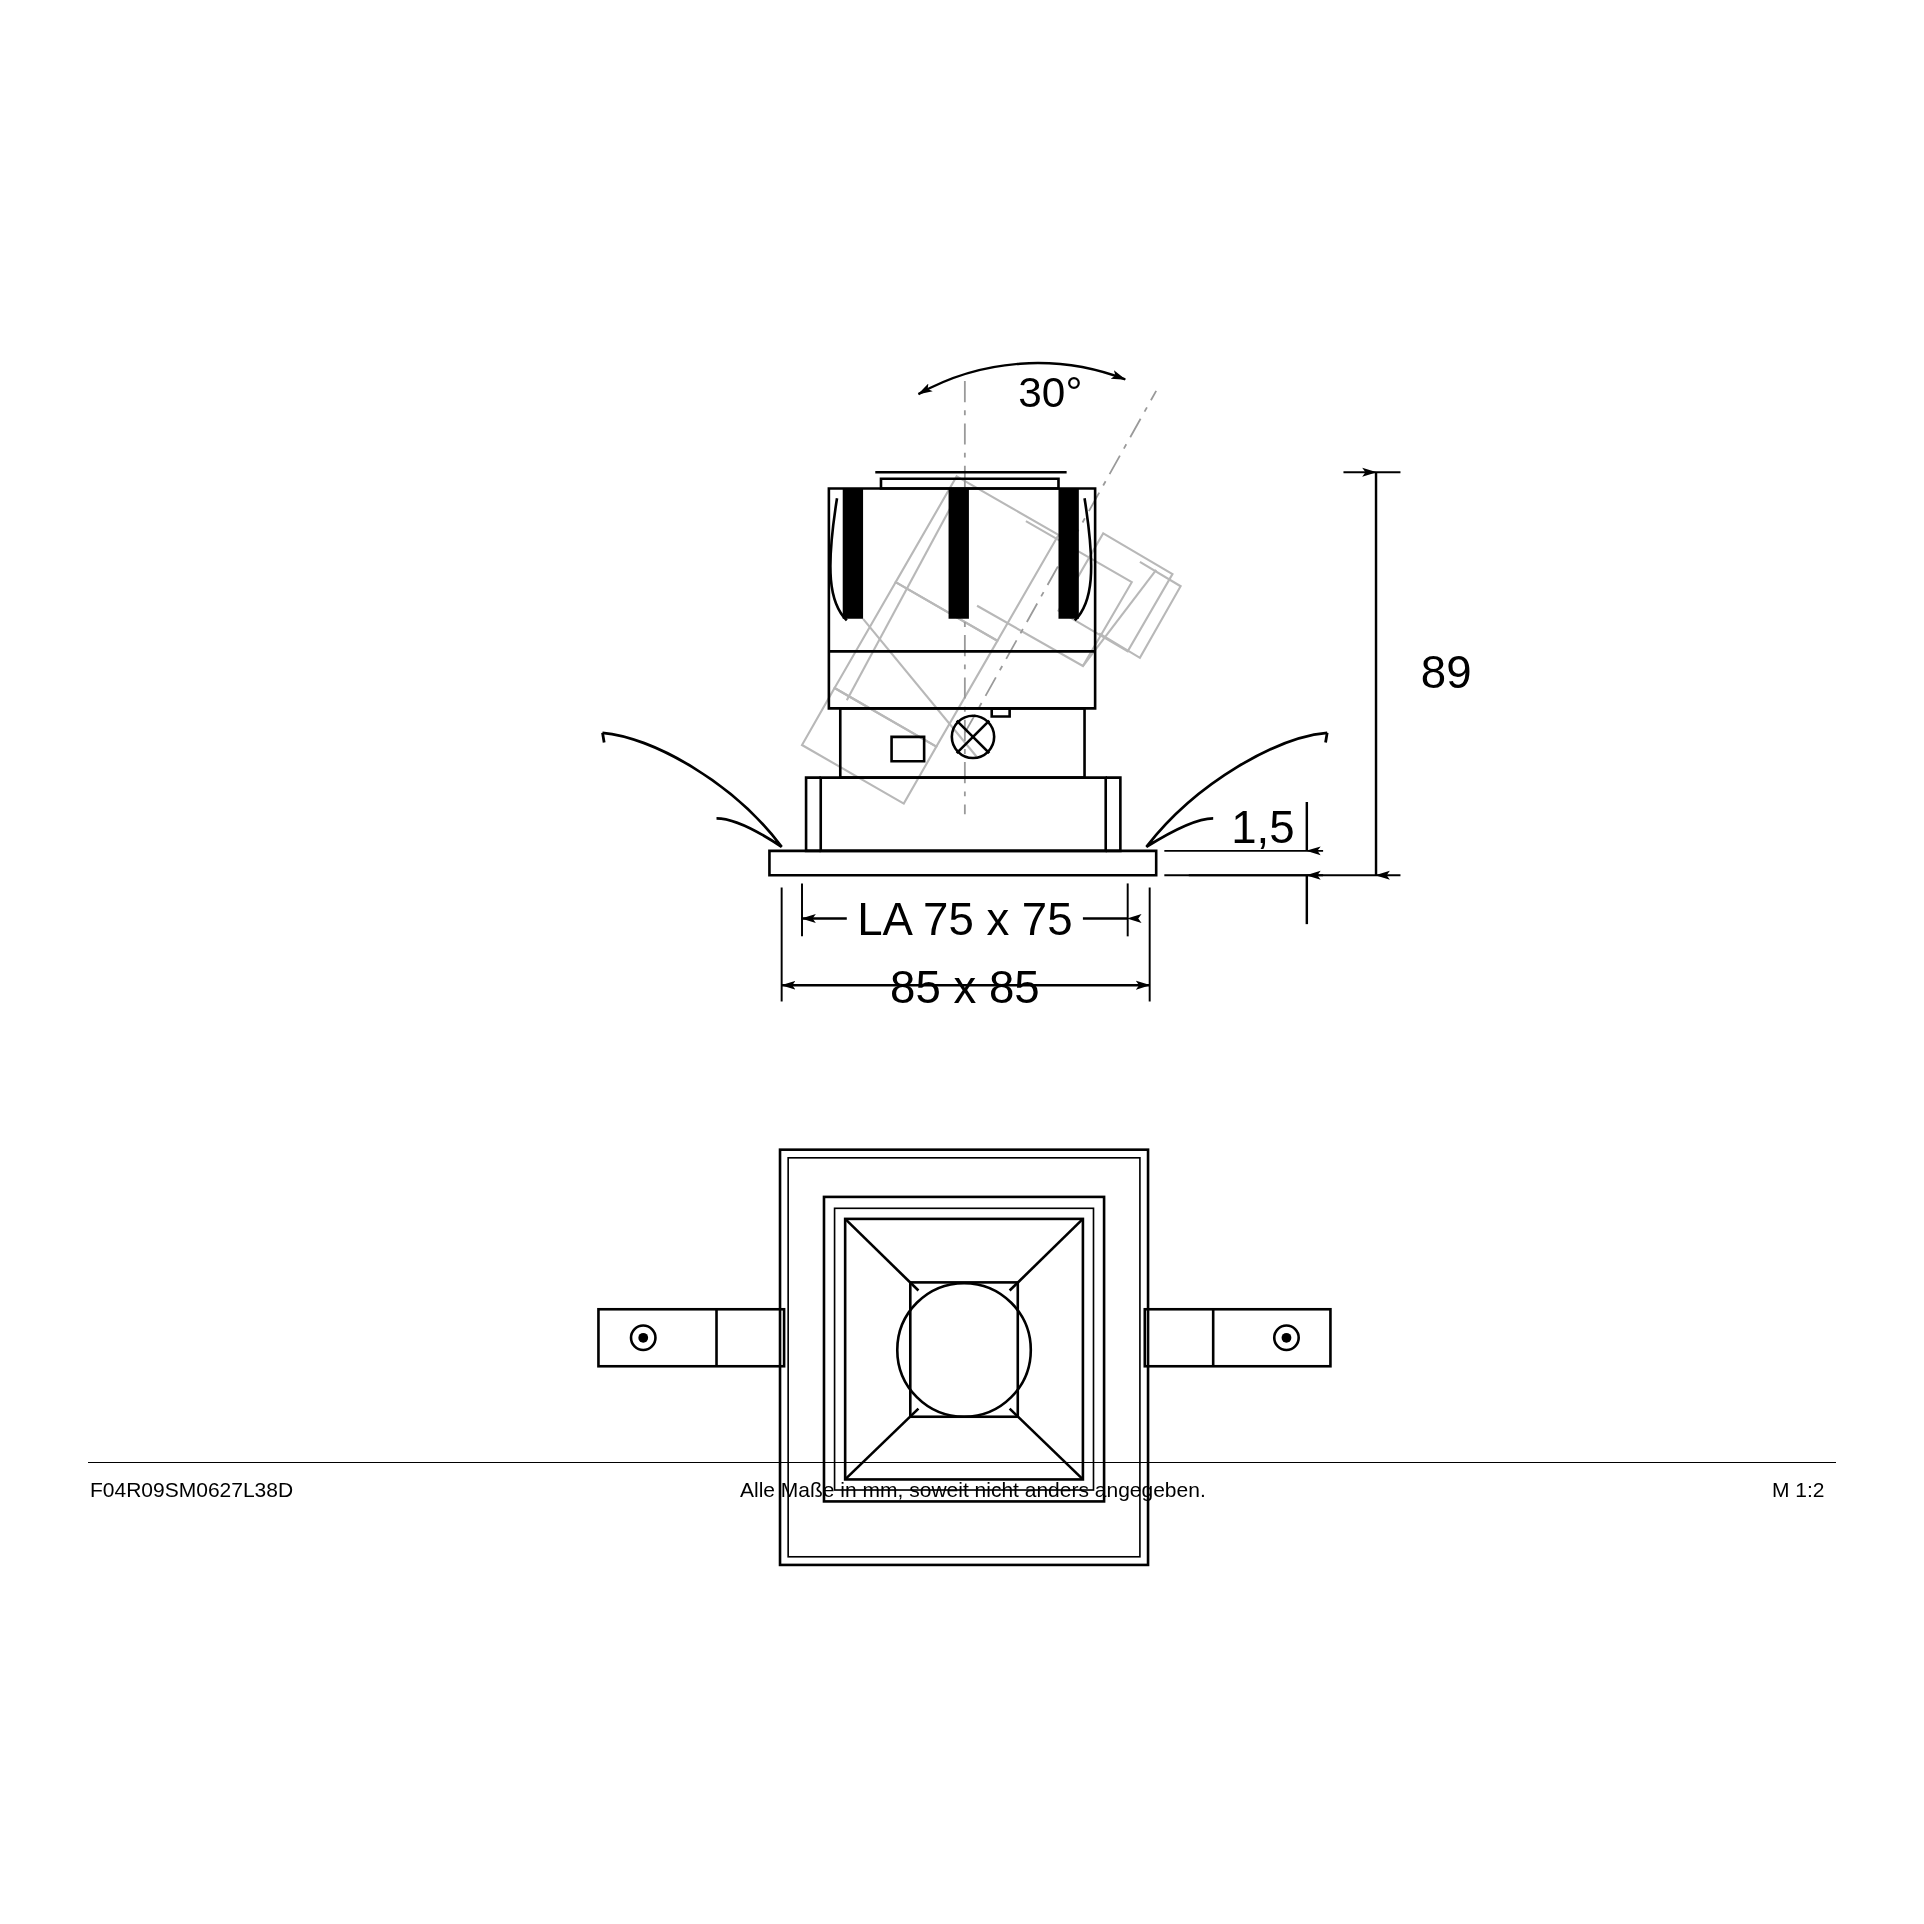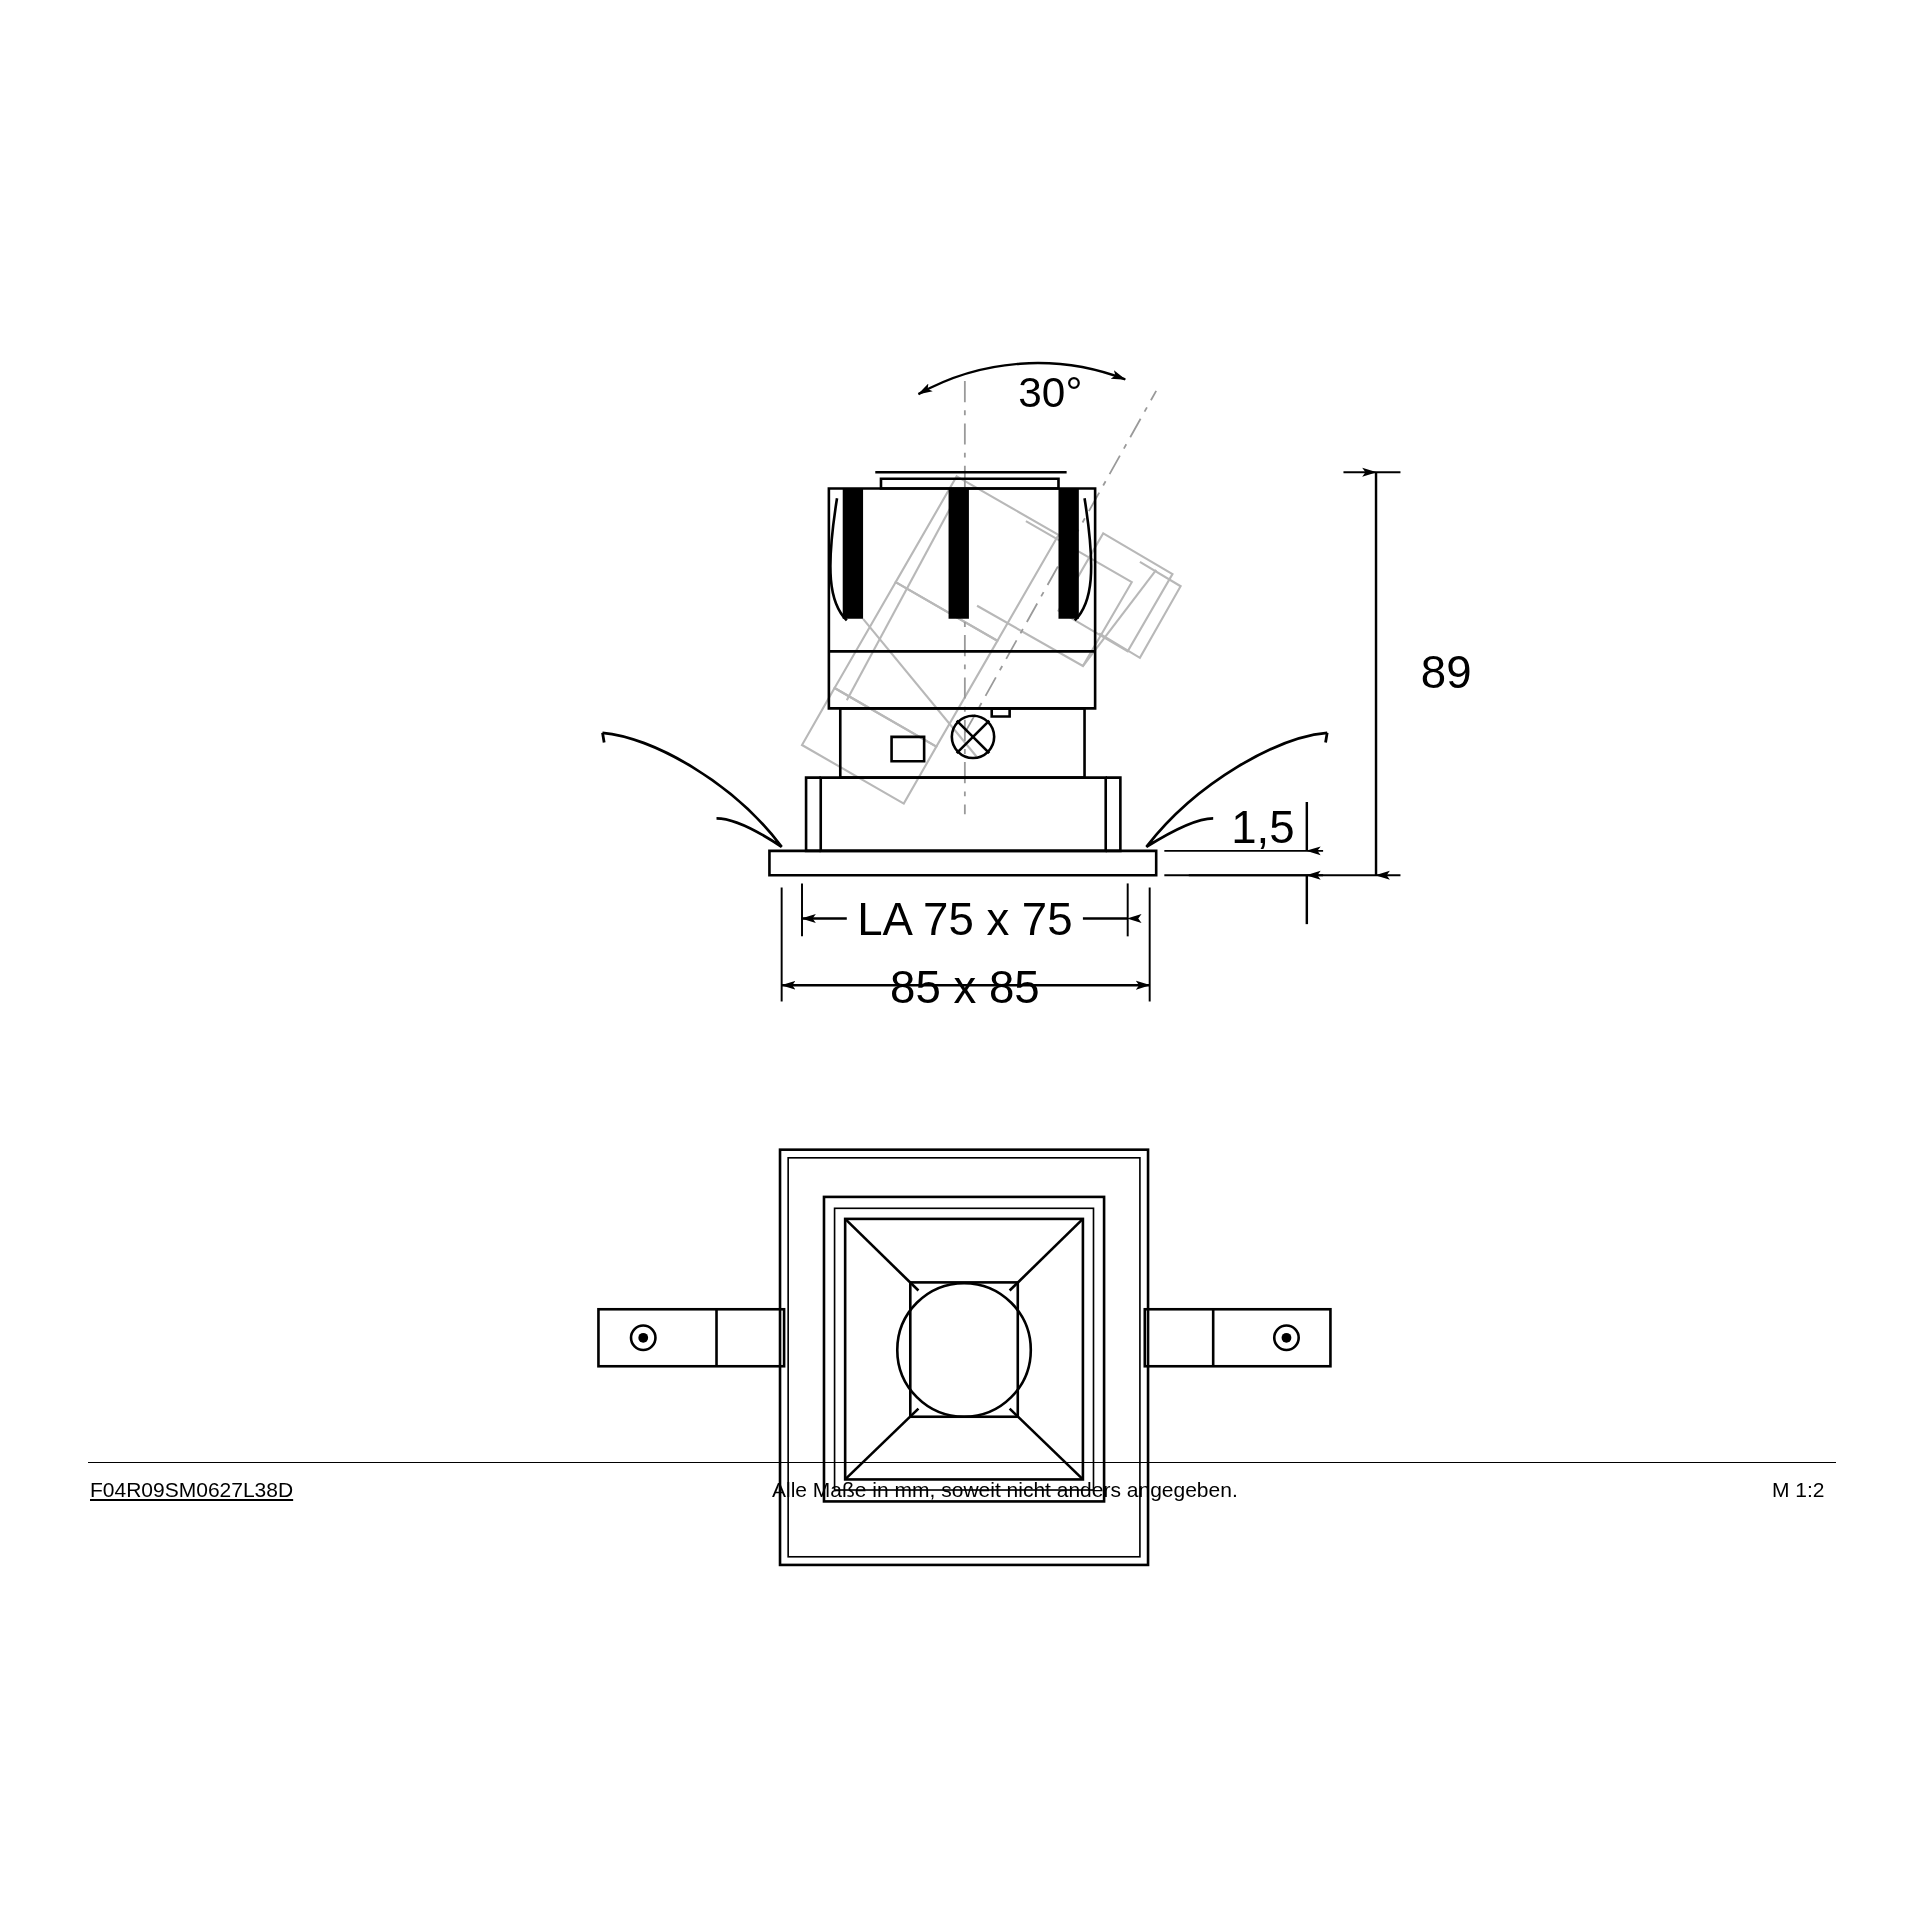--- a/index.html
+++ b/index.html
@@ -43,22 +43,22 @@
     height: 0.8px;
     background: #000000;
   }
   .footer-text {
     position: absolute;
     top: 14.7px;
     font-size: 21px;
     line-height: 26px;
     white-space: nowrap;
   }
-  .footer-left  { left: 90px; text-decoration: underline; }
-  .footer-center{ left: 772px; }
+  .footer-left  { left: 90px; }
+  .footer-center{ left: 740px; }
   .footer-right { left: 1772px; }
 </style>
 </head>
 <body>
 
 <div id="sheet">
 
   <svg class="drawing-svg" viewBox="0 0 2363 2363">
     <defs>
       <marker id="arrL" markerWidth="18" markerHeight="14" refX="1" refY="7" orient="auto" markerUnits="userSpaceOnUse">

